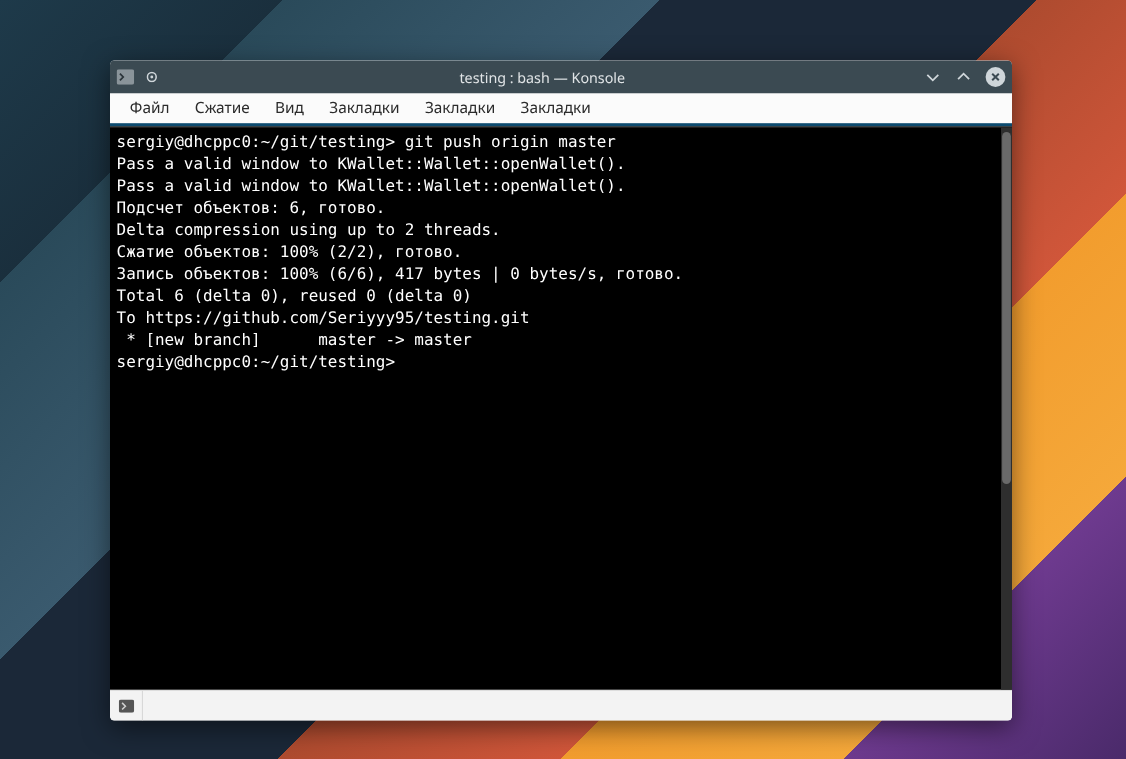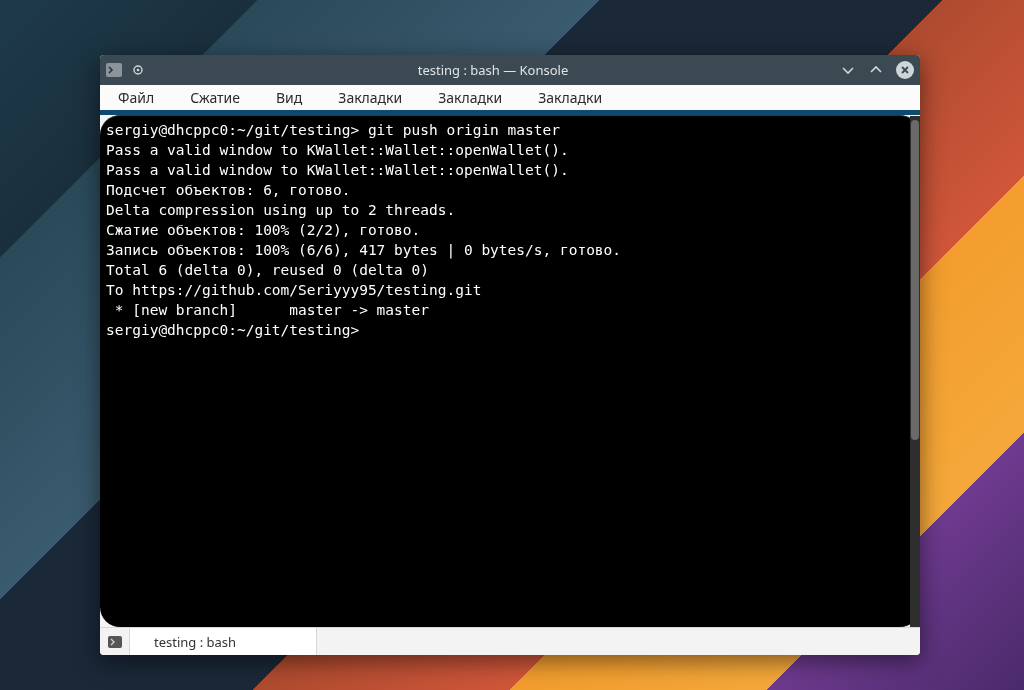--- a/index.html
+++ b/index.html
@@ -36,33 +36,32 @@
   .tb-icon { width: 16px; height: 16px; display: inline-flex; align-items: center; justify-content: center; color: #cfd6da; }
   .tb-close {
     width: 18px; height: 18px; border-radius: 50%;
     background: #cfd6da; color: #3b4a52;
     display: inline-flex; align-items: center; justify-content: center;
     font-size: 12px; line-height: 1;
   }
   .menubar {
     height: 30px;
     background: #fbfbfb;
-    border-bottom: 5px solid #0c4a6e;
+    border-bottom: 3px solid #0c4a6e;
     display: flex; align-items: center;
-    padding: 0 8px; gap: 16px;
+    padding: 0 8px; gap: 3px;
     font-size: 14px; color: #2b2b2b;
   }
   .menubar .menu-item { padding: 4px 10px; cursor: default; }
   .terminal-wrap {
     flex: 1;
     background: #000;
     display: flex;
     position: relative;
     border-top: 1px solid #333;
-    border-radius: 20px;
   }
   .terminal {
     flex: 1;
     padding: 4px 6px;
     font-family: "DejaVu Sans Mono", "Liberation Mono", monospace;
     font-size: 14.5px;
     line-height: 20px;
     color: #fff;
     white-space: pre;
     overflow: hidden;
@@ -164,19 +163,16 @@
       </div>
     </div>
 
     <div class="tabbar">
       <div class="tab-new">
         <svg width="14" height="12" viewBox="0 0 14 12">
             <rect x="0" y="0" width="14" height="12" rx="2" fill="#555"></rect>
             <path d="M3 3 L6 6 L3 9" stroke="#d0d0d0" stroke-width="1.4" fill="none"></path>
           </svg>
       </div>
-      <div class="tab">
-        <span>testing : bash</span>
-      </div>
     </div>
 
   </div>
 </div>
 
 </body></html>

